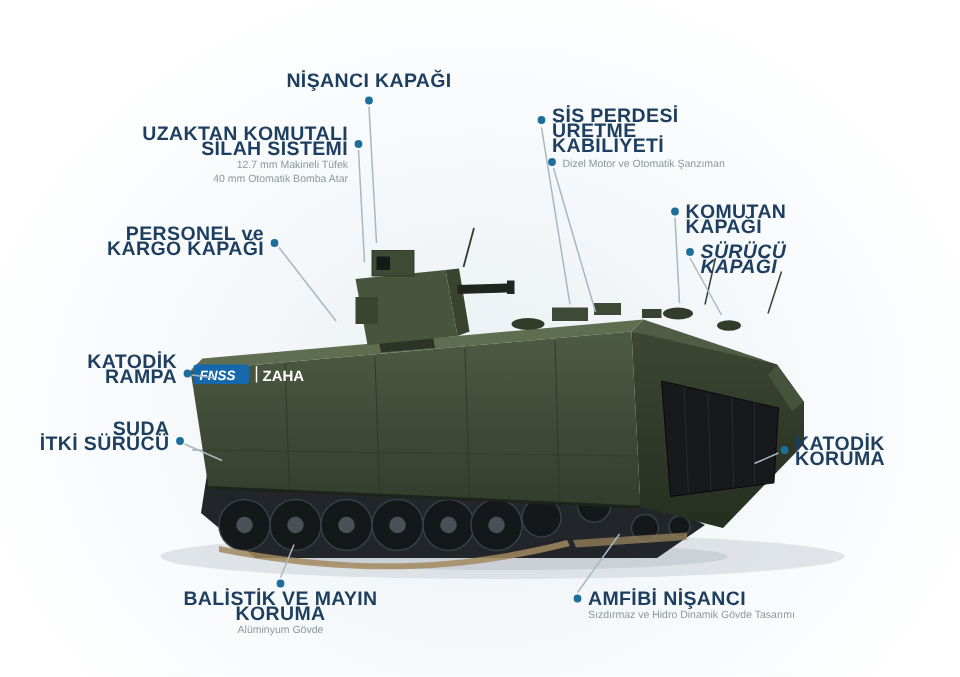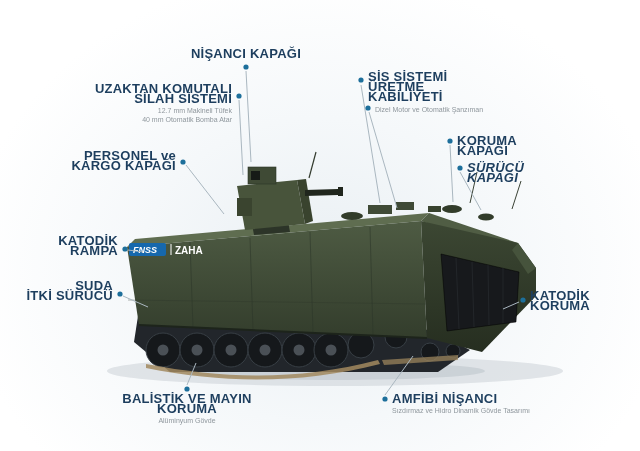--- a/index.html
+++ b/index.html
@@ -168,30 +168,30 @@
   </div>
 
   <div class="callout c-uzaktan al-r">
     <span class="lab">UZAKTAN KOMUTALI
 SİLAH SİSTEMİ</span>
     <span class="sub">12.7 mm Makineli Tüfek
 40 mm Otomatik Bomba Atar</span>
   </div>
 
   <div class="callout c-sis al-l">
-    <span class="lab">SİS SİSTEMİ
+    <span class="lab">SİS PERDESİ
 ÜRETME KABİLİYETİ</span>
   </div>
 
   <div class="callout c-guc al-l">
     <span class="sub">Dizel Motor ve Otomatik Şanzıman</span>
   </div>
 
   <div class="callout c-komutan al-l">
-    <span class="lab">KORUMA KAPAĞI</span>
+    <span class="lab">KOMUTAN KAPAĞI</span>
   </div>
 
   <div class="callout c-surucu al-l">
     <span class="lab">SÜRÜCÜ KAPAĞI</span>
   </div>
 
   <div class="callout c-hidrolik al-r">
     <span class="lab">KATODİK
 RAMPA</span>
   </div>

